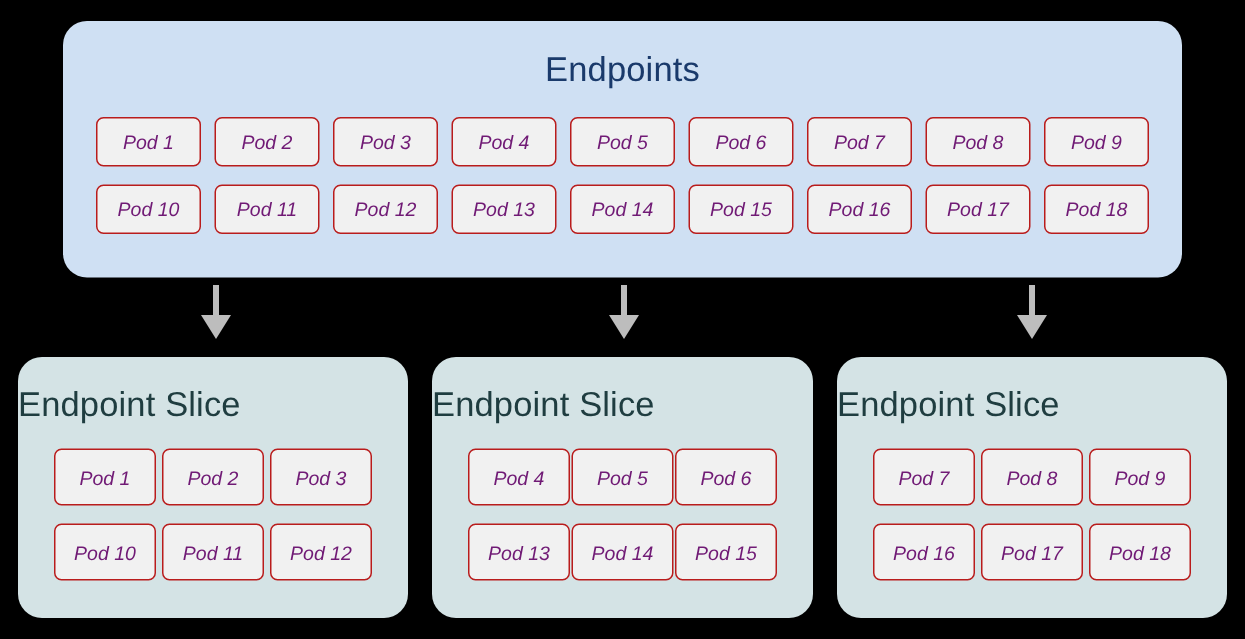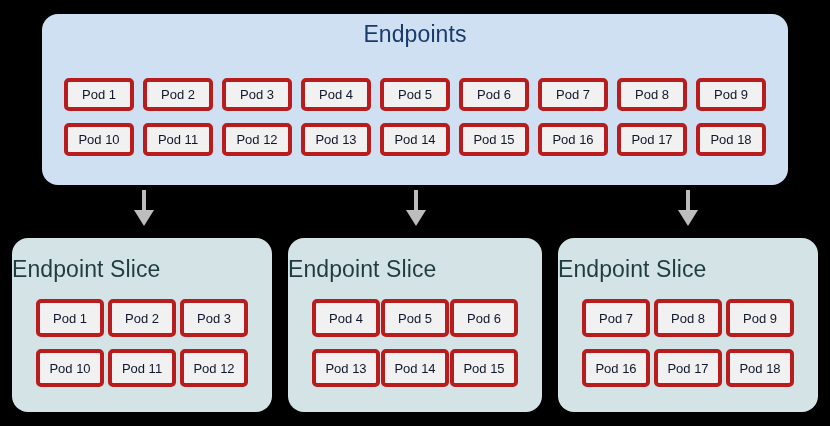--- a/index.html
+++ b/index.html
@@ -22,21 +22,21 @@
     left: 42px;
     top: 14px;
     width: 746px;
     height: 171px;
     background: #cfe0f3;
     border-radius: 16px;
     box-sizing: border-box;
   }
   .endpoints-title {
     position: absolute;
-    top: 9px;
+    top: 21px;
     left: 0;
     width: 100%;
     text-align: center;
     font-size: 23px;
     font-weight: 400;
     color: #1a3a6b;
     letter-spacing: 0.1px;
     line-height: 1;
   }
   .endpoints-rows {
@@ -48,30 +48,31 @@
   .ep-row {
     display: flex;
     justify-content: space-between;
     margin-bottom: 12px;
   }
   .ep-row:last-child { margin-bottom: 0; }
 
   
   .pod {
     background: #f1f1f1;
-    border: 4px solid #b91c1c;
+    border: 1px solid #b91c1c;
     border-radius: 5px;
-    color: #0f172a;
+    color: #701a75;
     font-size: 13px;
     line-height: 1;
     display: flex;
     align-items: center;
     justify-content: center;
     box-sizing: border-box;
     white-space: nowrap;
+    font-style: italic;
   }
   .ep-row .pod {
     width: 70px;
     height: 33px;
   }
 
   
   .arrow {
     position: absolute;
     top: 190px;

